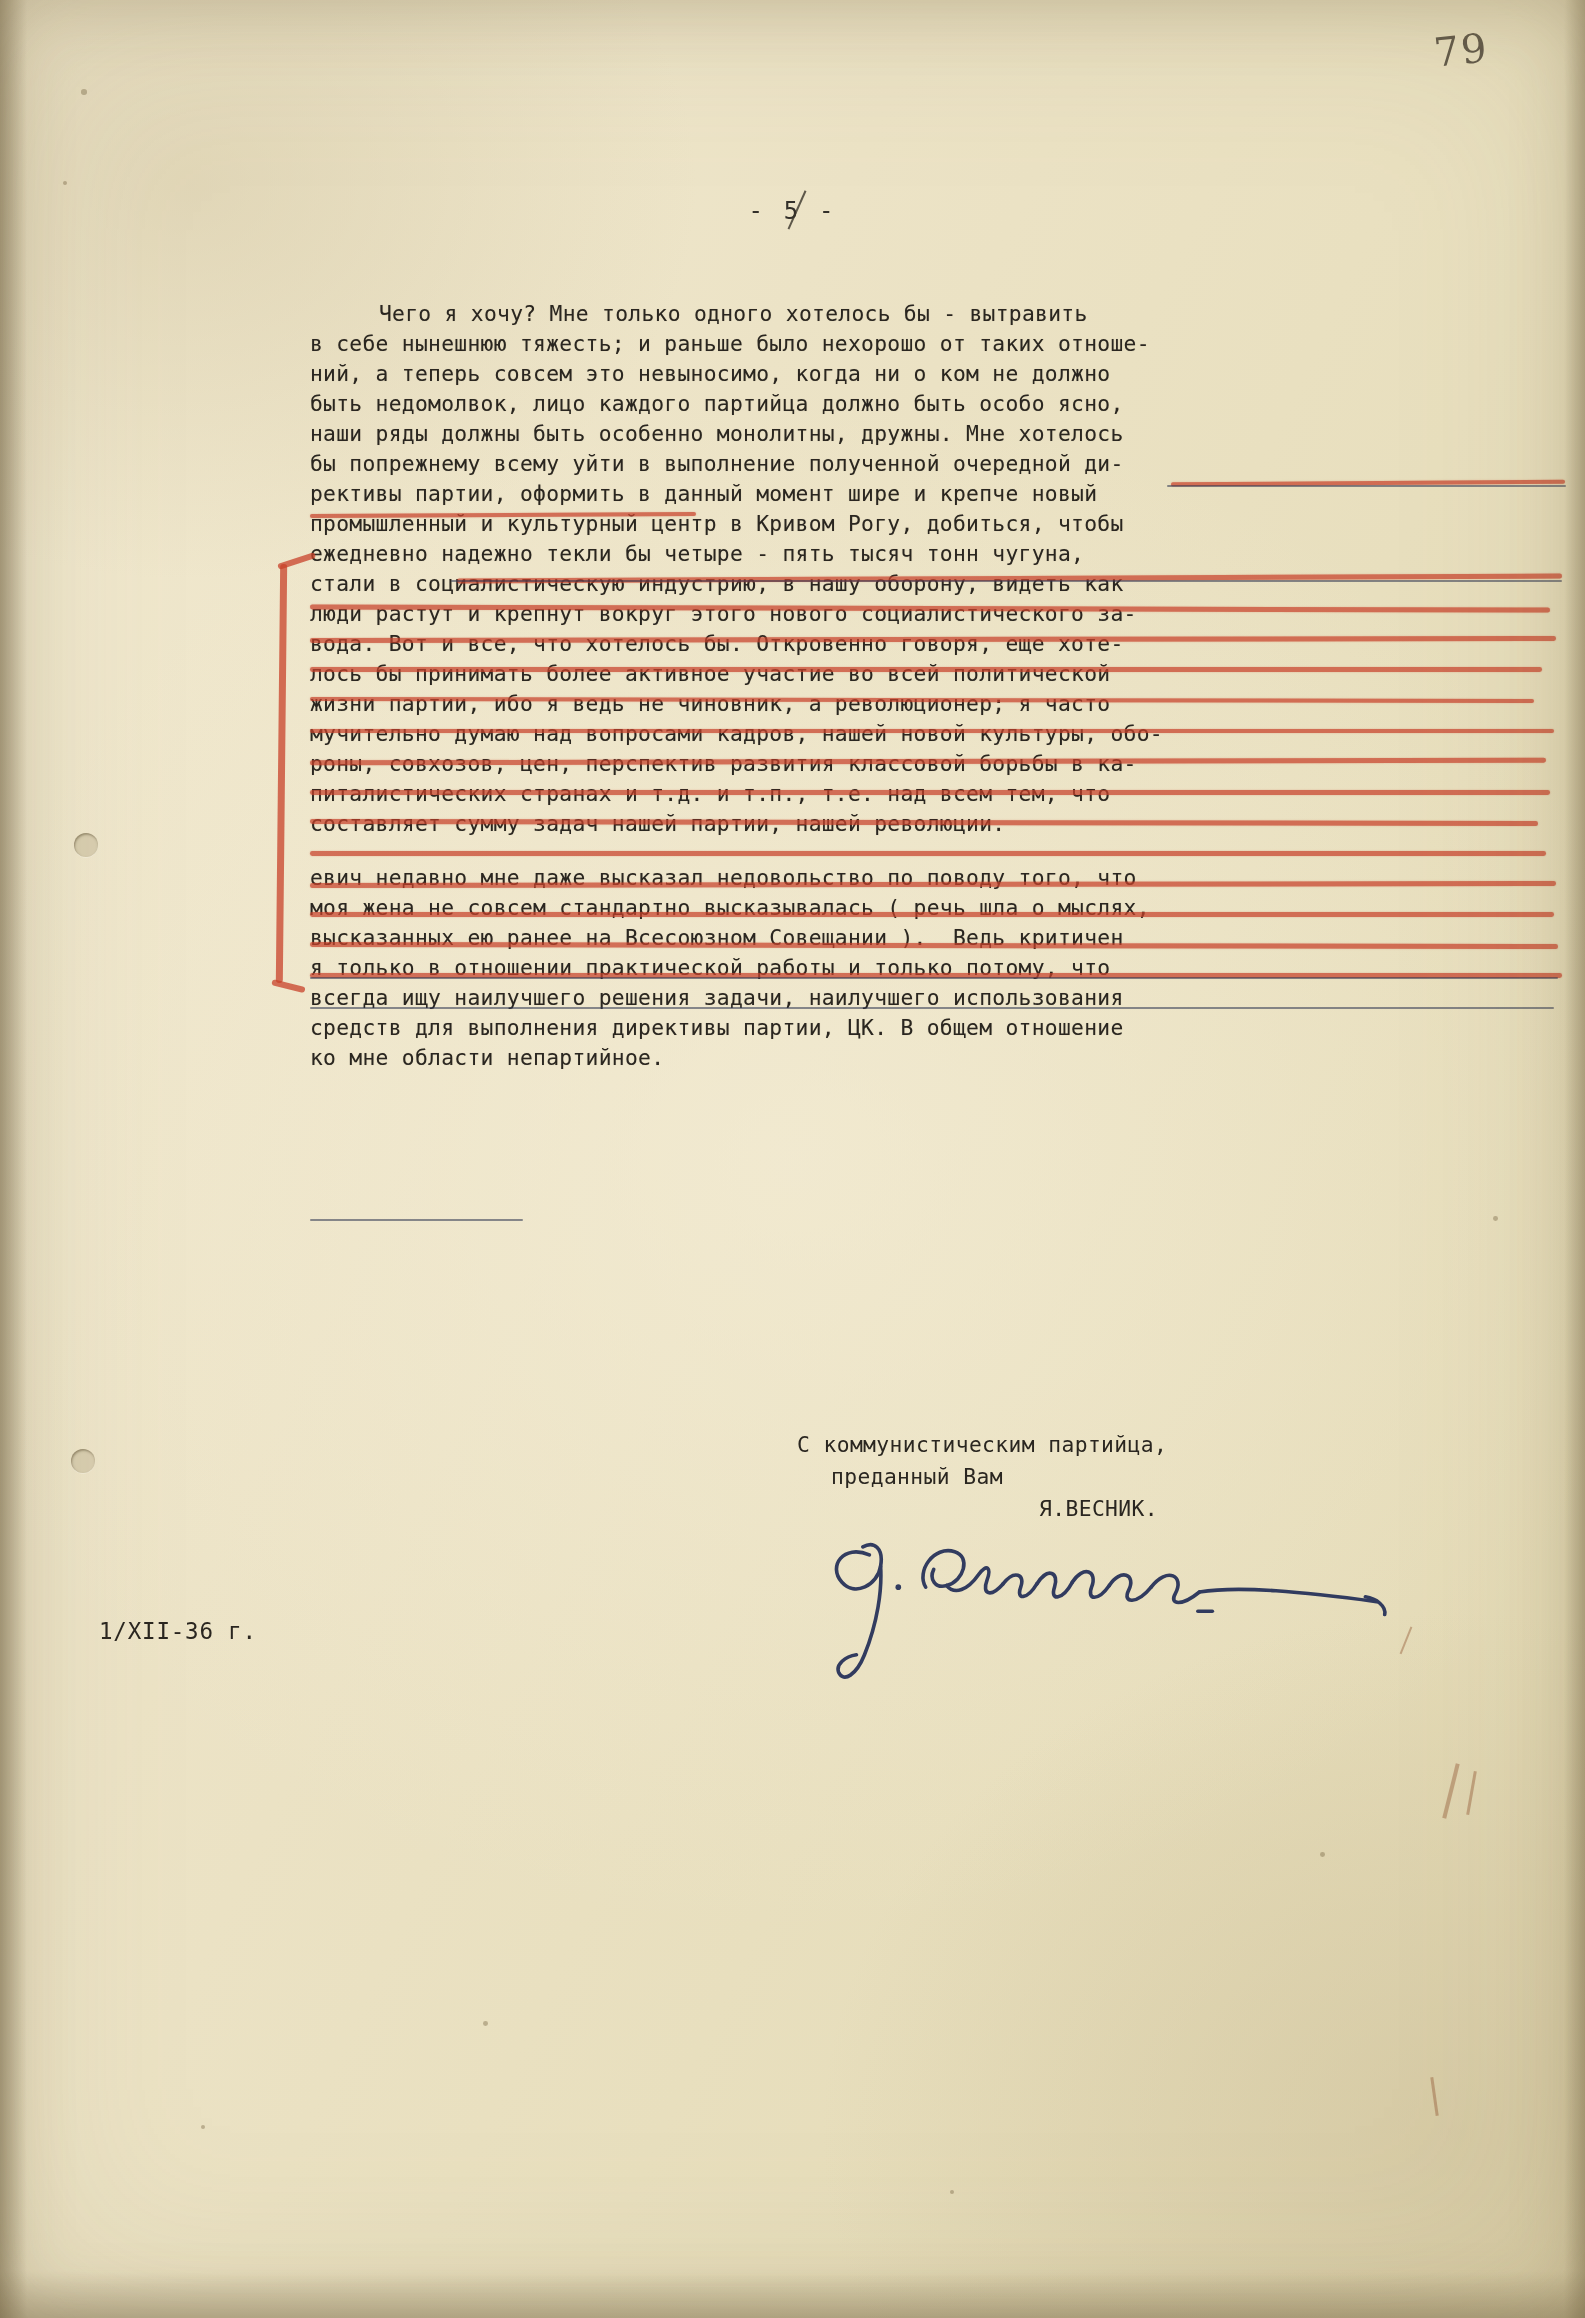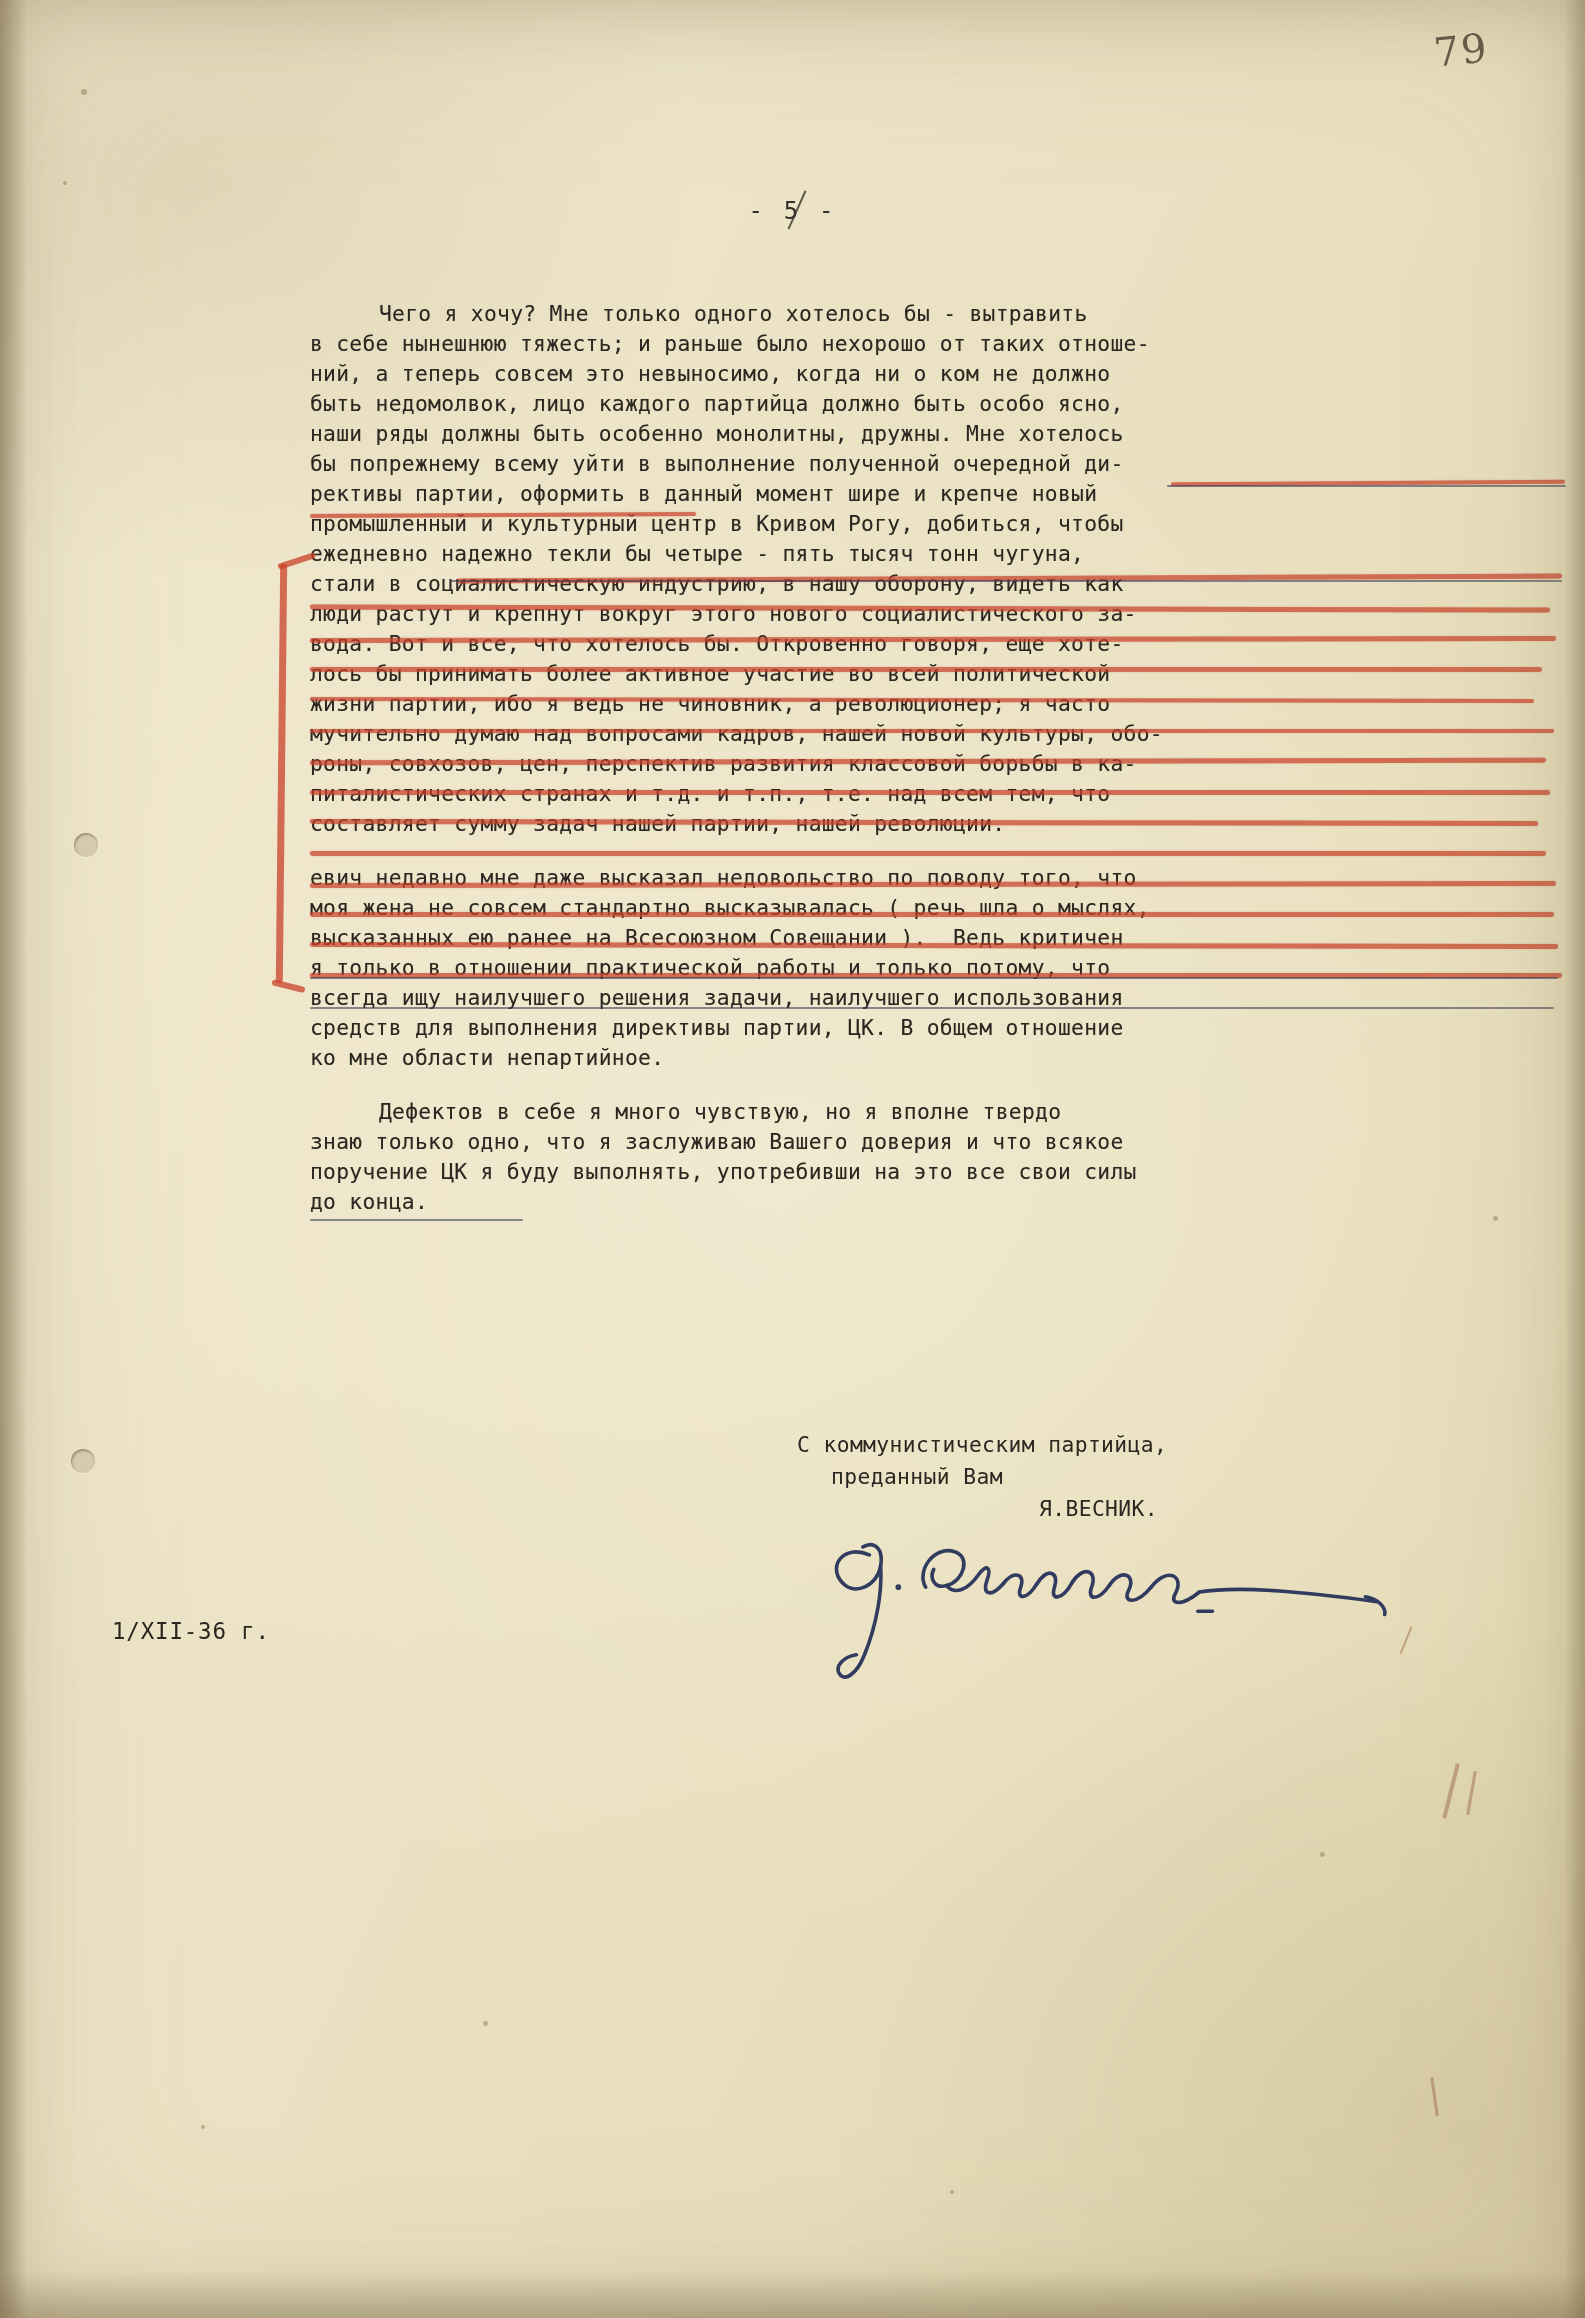--- a/index.html
+++ b/index.html
@@ -148,21 +148,21 @@
     position: absolute;
     left: 821px;
     top: 1534px;
     width: 612px;
     height: 153px;
   }
   .signature svg { display: block; }
 
   .date {
     position: absolute;
-    left: 112px;
+    left: 99px;
     top: 1618px;
     font-size: 22.5px;
     letter-spacing: 0.8px;
     color: #2a2620;
     text-align: right;
   }
 
   
   .speck {
     position: absolute;
@@ -213,24 +213,20 @@
 роны, совхозов, цен, перспектив развития классовой борьбы в ка-
 питалистических странах и т.д. и т.п., т.е. над всем тем, что
 составляет сумму задач нашей партии, нашей революции.</p>
     <p class="para">евич недавно мне даже высказал недовольство по поводу того, что
 моя жена не совсем стандартно высказывалась ( речь шла о мыслях,
 высказанных ею ранее на Всесоюзном Совещании ).  Ведь критичен
 я только в отношении практической работы и только потому, что
 всегда ищу наилучшего решения задачи, наилучшего использования
 средств для выполнения директивы партии, ЦК. В общем отношение
 ко мне области непартийное.</p>
-    <p class="para indent">Дефектов в себе я много чувствую, но я вполне твердо
-знаю только одно, что я заслуживаю Вашего доверия и что всякое
-поручение ЦК я буду выполнять, употребивши на это все свои силы
-до конца.</p>
   </div>
 
   <div class="mark-red" style="left:1171px; top:481px; width:394px; height:4px; transform:rotate(-0.4deg);"></div>
   <div class="mark-red" style="left:310px; top:513px; width:386px; height:4px; transform:rotate(-0.3deg);"></div>
 
   <div class="bracket" style="left:278px; top:564px; width:7.2px; height:419px; transform:rotate(0.6deg);"></div>
   <div class="bracket" style="left:278px; top:564px; width:39px; height:5.6px; transform:rotate(-18deg); transform-origin:left center;"></div>
   <div class="bracket" style="left:272px; top:979px; width:34px; height:5.6px; transform:rotate(14deg); transform-origin:left center;"></div>
 
   <div class="mark-red" style="left:457px; top:576px; width:1105px; height:4.8px; transform:rotate(-0.25deg);"></div>

